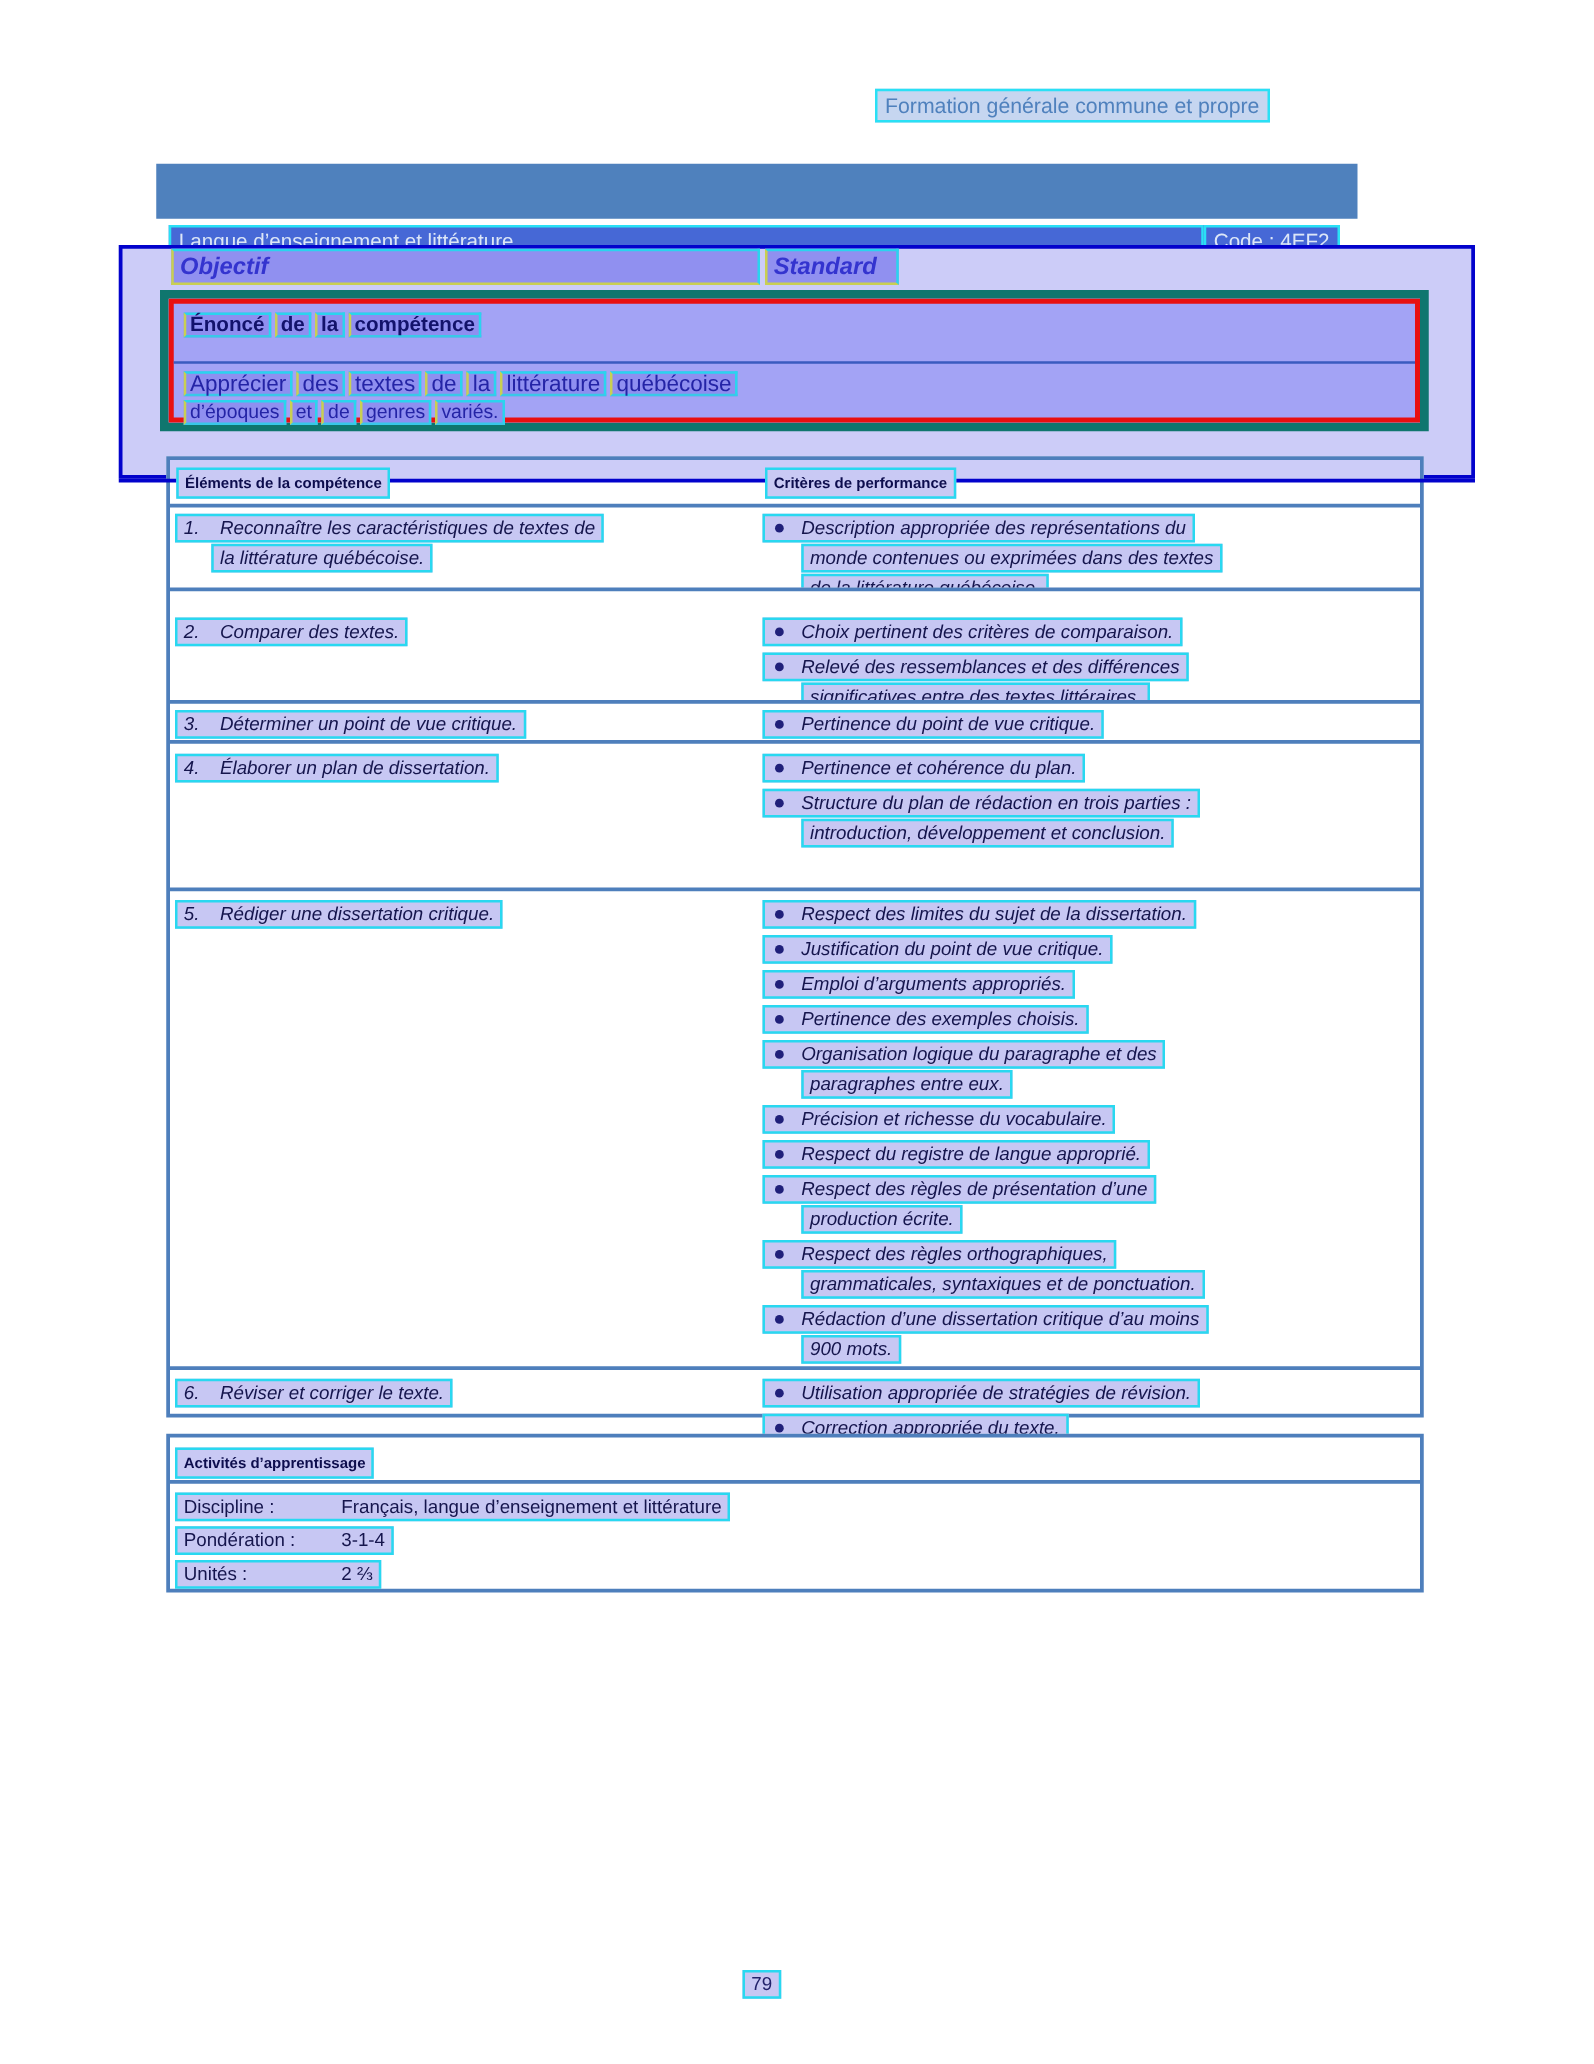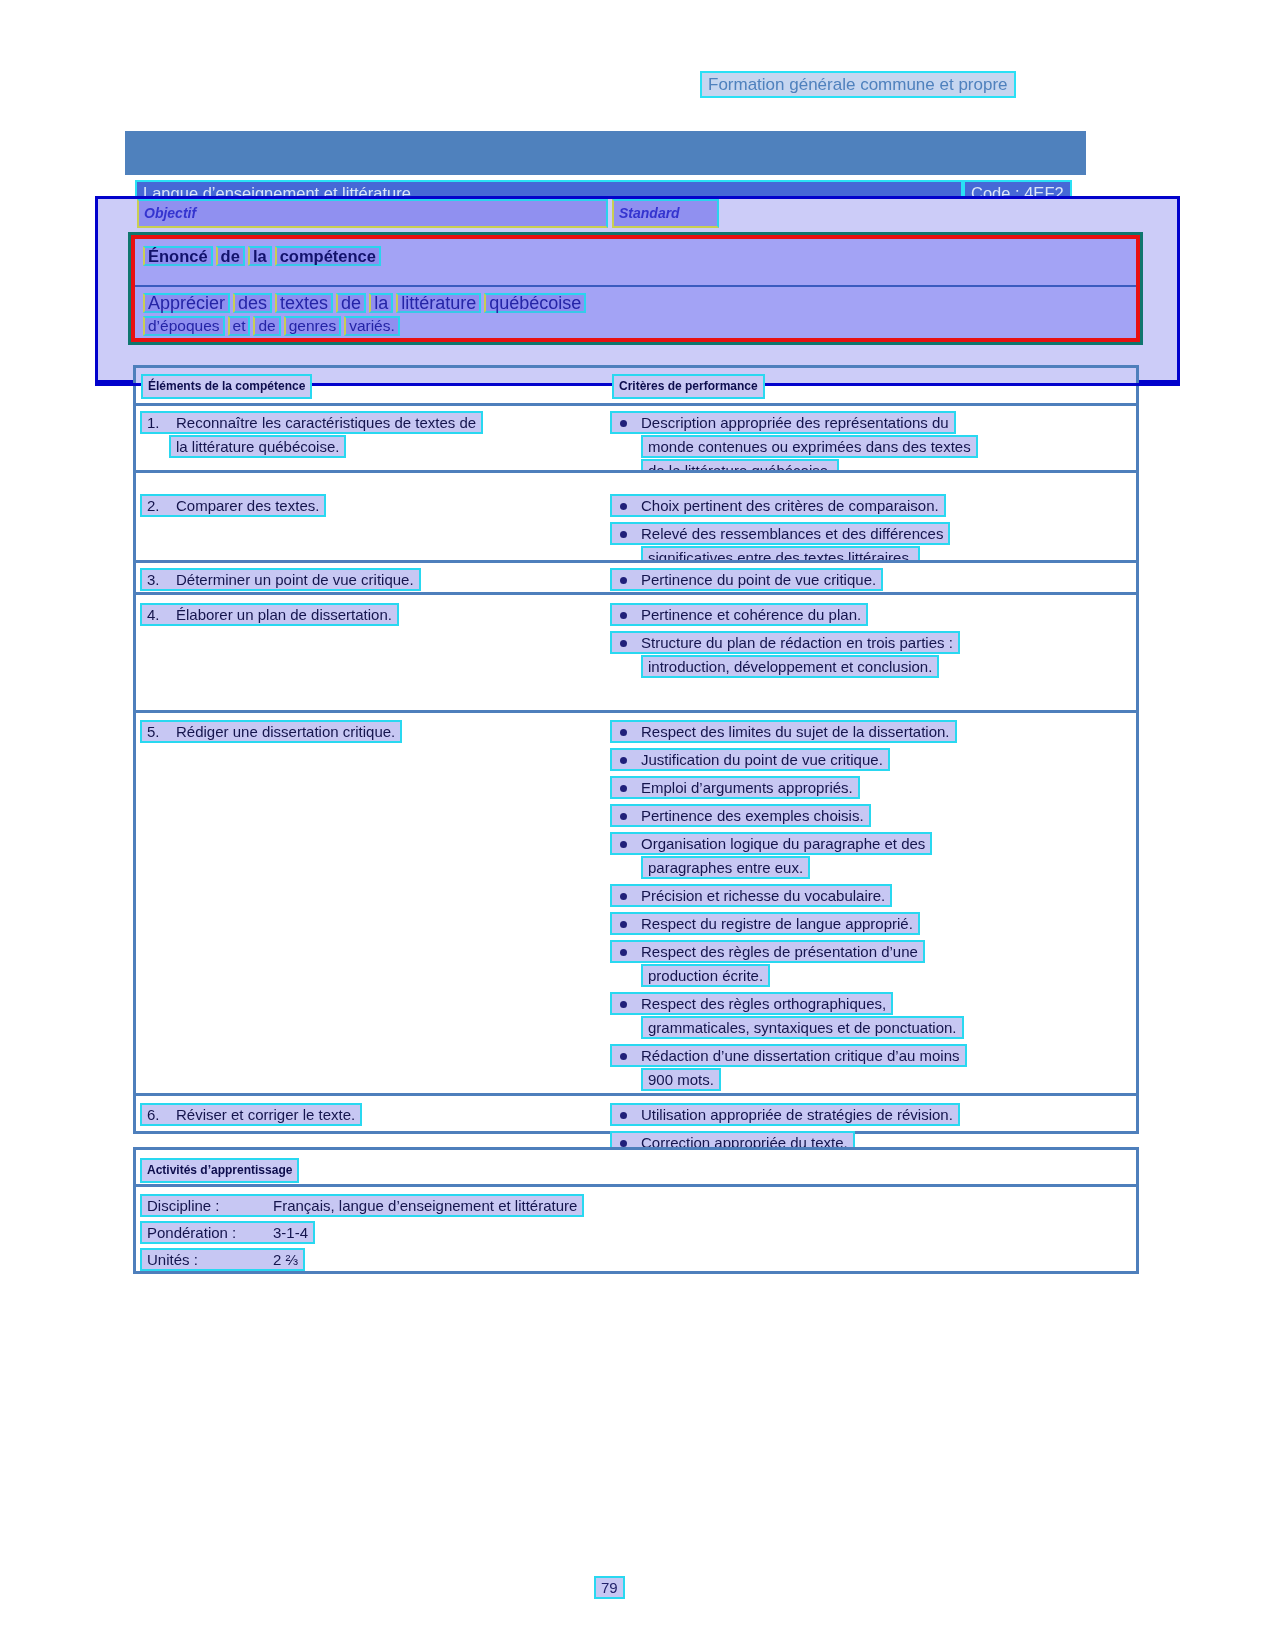--- a/index.html
+++ b/index.html
@@ -34,29 +34,29 @@
   .bar-code{left:838px;top:9px;}
   
   .panel{
     position:absolute;left:95px;top:196px;width:1085px;height:187px;
     box-sizing:border-box;border:3px solid #0202cc;background:#ccccf8;
   }
   .strip{
     position:absolute;box-sizing:border-box;height:29px;
     background:#9090f0;border:2px solid #2ad4ee;
     border-bottom-color:#c9cf52;border-left-color:#c9cf52;
-    font-style:italic;font-weight:bold;font-size:14px;line-height:23px;
+    font-style:italic;font-weight:bold;font-size:19px;line-height:23px;
     color:#3434cf;padding:1px 5px;
   }
   .strip-objectif{left:137px;top:199px;width:471px;}
   .strip-standard{left:612px;top:199px;width:107px;}
   
   .enonce{
     position:absolute;left:128px;top:232px;width:1015px;height:113px;
-    box-sizing:border-box;border:3px solid #0f766e;
+    box-sizing:border-box;border:7px solid #0f766e;
   }
   .enonce-inner{
     position:relative;width:100%;height:100%;box-sizing:border-box;
     border:4px solid #e81010;background:#a3a3f5;
   }
   .enonce-title{position:absolute;left:8px;top:7px;font-weight:bold;font-size:16.5px;color:#12126b;width:max-content;}
   .enonce-divider{position:absolute;left:0;right:0;top:46px;height:2px;background:#3a5bbf;}
   .enonce-line1{position:absolute;left:8px;top:54px;font-size:18px;color:#2424a6;width:max-content;}
   .enonce-line2{position:absolute;left:8px;top:77px;font-size:15.5px;color:#2424a6;width:max-content;}
   .w{
@@ -79,21 +79,21 @@
   .trow{box-sizing:border-box;overflow:hidden;}
   .trow + .trow{border-top:3px solid #4e7fbc;}
   .cl{float:left;width:468px;box-sizing:border-box;padding-left:4px;}
   .cr{margin-left:474px;}
   .r1{height:64px;} .r1 .cl,.r1 .cr{padding-top:5px;}
   .r2{height:90px;} .r2 .cl,.r2 .cr{padding-top:21px;}
   .r3{height:32px;} .r3 .cl,.r3 .cr{padding-top:5px;}
   .r4{height:118px;} .r4 .cl,.r4 .cr{padding-top:8px;}
   .r5{height:383px;} .r5 .cl,.r5 .cr{padding-top:7px;}
   .r6{height:63px;} .r6 .cl,.r6 .cr{padding-top:7px;}
-  .citem{margin-bottom:5px;}
+  .citem{margin-bottom:5px;font-style:italic;}
   .num{display:inline-block;min-width:29px;}
   .cont-l{margin-left:29px;}
   .cont-r{margin-left:31px;}
   .bullet{
     display:inline-block;width:7px;height:7px;border-radius:50%;
     background:#20207a;margin:0 14px 1px 3px;vertical-align:middle;
   }
   
   .nav-line{position:absolute;left:95px;top:383px;width:1085px;height:3px;background:#0202cc;z-index:1;}
   

